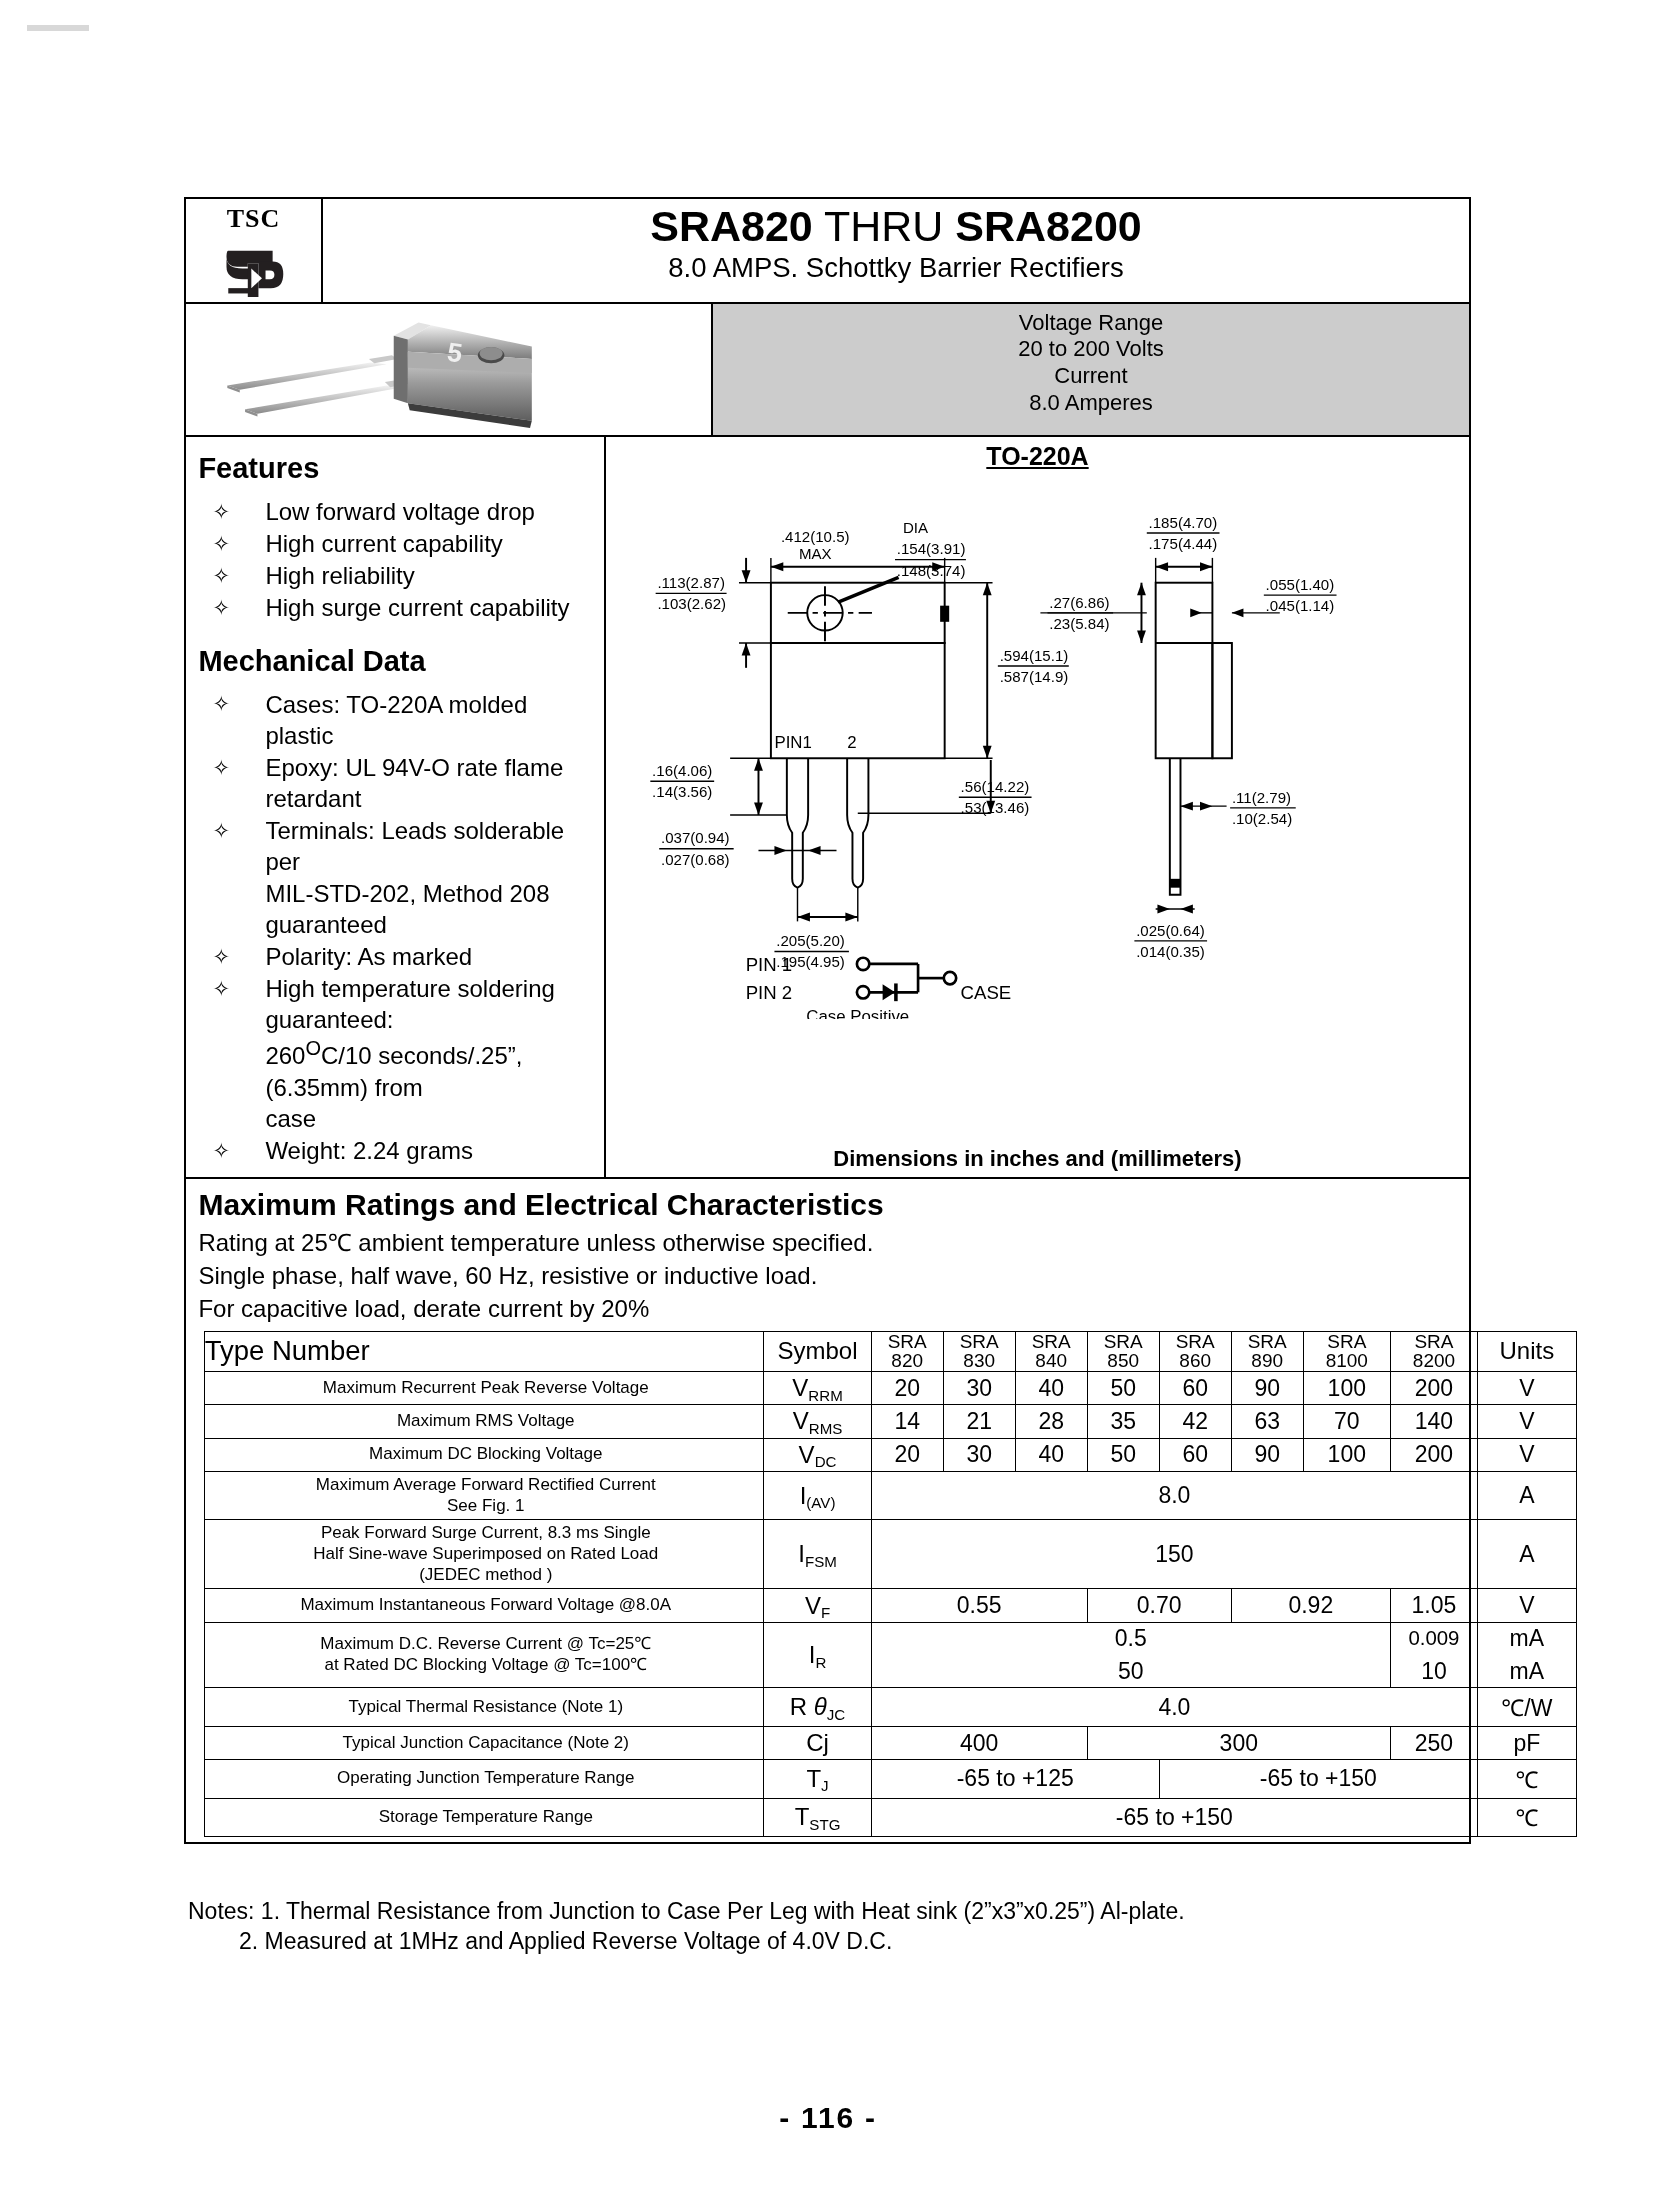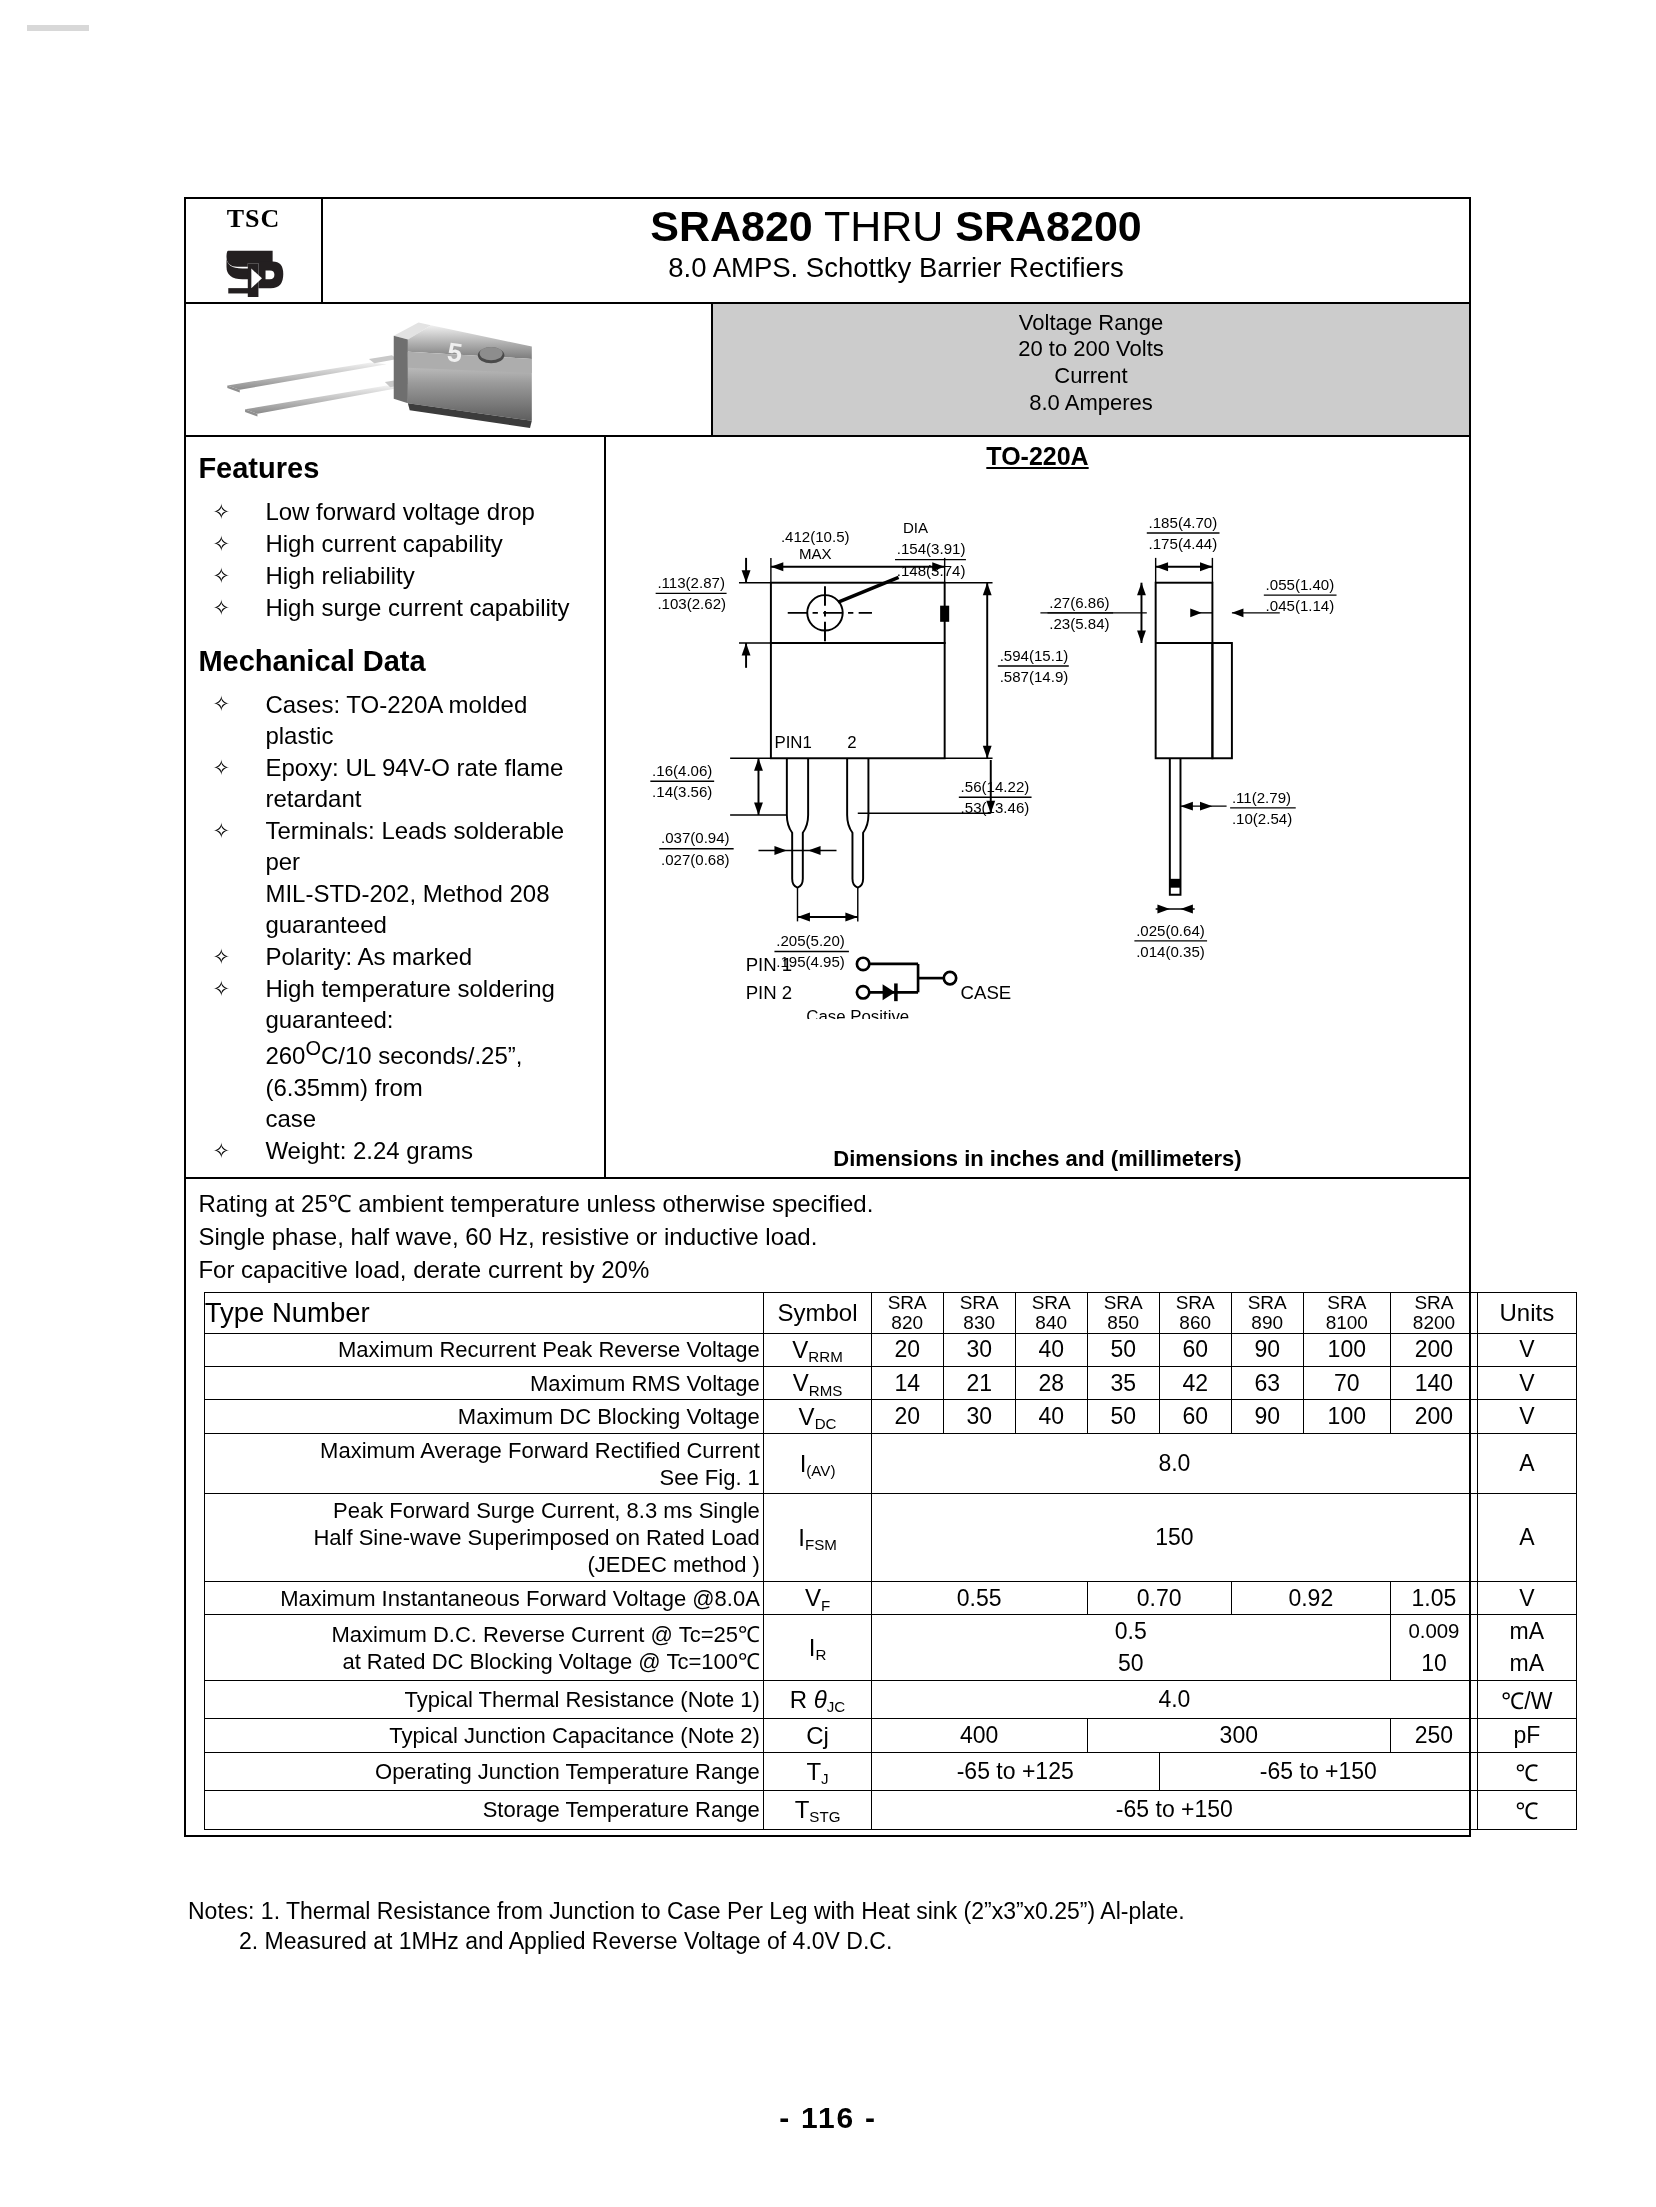--- a/index.html
+++ b/index.html
@@ -196,23 +196,23 @@
     width: 1373px;
     margin: 7px 0 0 5.3px;
     table-layout: fixed;
   }
   table.spec td, table.spec th {
     border: 1.8px solid #000;
     font-weight: normal;
     padding: 0;
   }
   table.spec .lab {
-    text-align: right;
+    text-align: center;
     padding: 2.7px 3.5px 2.7px 7px;
-    font-size: 22px;
+    font-size: 17px;
     line-height: 1.23;
   }
   table.spec .sym {
     text-align: center;
     font-size: 24px;
     padding: 1.8px 1.8px;
   }
   table.spec .val {
     text-align: center;
     font-size: 23px;
@@ -575,20 +575,21 @@
               <text x="284" y="614" text-anchor="middle" font-size="19">Case Positive</text>
             </g>
           </svg>
         </div>
 
         <div class="dimfoot">Dimensions in inches and (millimeters)</div>
       </div>
     </div>
 
     <div class="ratings">
+      <h2>Maximum Ratings and Electrical Characteristics</h2>
       <p>Rating at 25℃ ambient temperature unless otherwise specified.</p>
       <p>Single phase, half wave, 60 Hz, resistive or inductive load.</p>
       <p>For capacitive load, derate current by 20%</p>
 
       <table class="spec">
         <colgroup>
           <col style="width:443px">
           <col style="width:85px">
           <col style="width:57px">
             <col style="width:57px">

